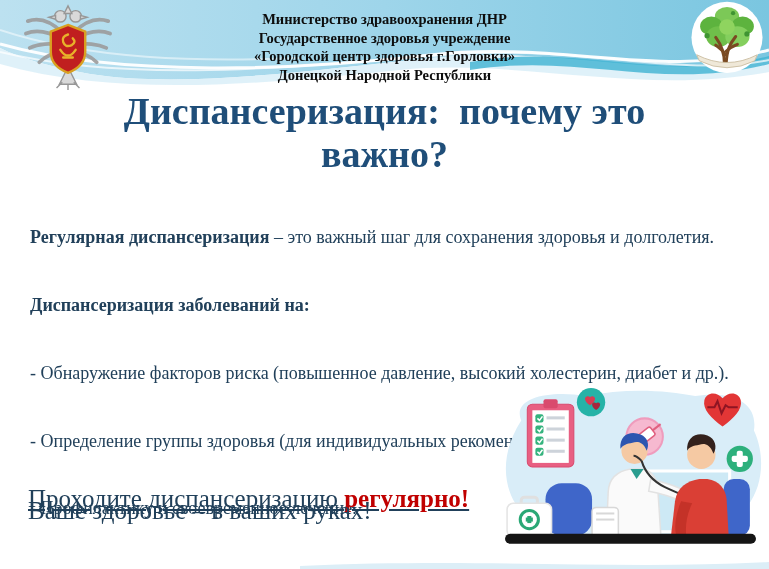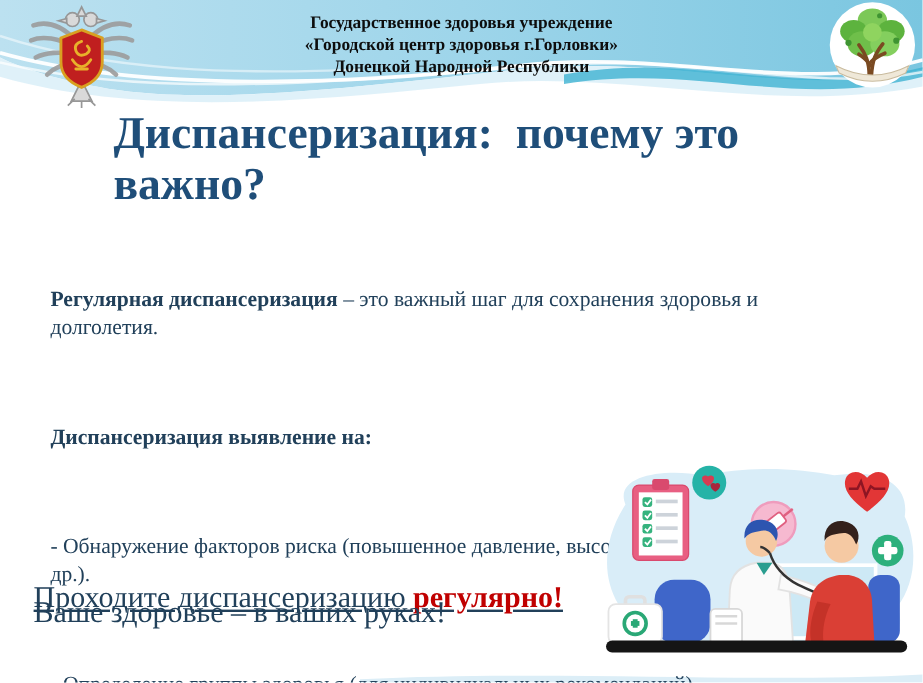--- a/index.html
+++ b/index.html
@@ -10,28 +10,28 @@
   .wave-banner{position:absolute;left:0;top:0;width:769px;height:100px;}
   .bottom-wave{position:absolute;left:0;bottom:0;width:769px;height:14px;}
   .emblem{position:absolute;left:20px;top:2px;width:96px;height:88px;}
   .tree-logo{position:absolute;left:688px;top:0;width:78px;height:80px;}
   .org-block{
     position:absolute;left:0;right:0;top:10px;text-align:center;
     font-weight:bold;font-size:14.5px;line-height:18.5px;color:#0d0d0d;
   }
   .page-title{
     position:absolute;top:90px;left:50%;transform:translateX(-50%);
-    width:580px;margin:0;text-align:left;font-weight:bold;
+    width:580px;margin:0;text-align:center;font-weight:bold;
     font-size:38px;line-height:43px;color:#1f4e79;white-space:pre-wrap;
   }
   .body-block{
     position:absolute;left:30px;top:181px;width:700px;
     font-size:18px;line-height:22.6px;color:#21405a;white-space:pre-wrap;
   }
-  .body-block p{margin:12px;}
+  .body-block p{margin:0;}
   .bold{font-weight:bold;}
   .cta-block{
     position:absolute;left:28px;top:409px;width:480px;
     font-size:25px;line-height:36px;color:#21405a;white-space:pre-wrap;
   }
   .cta-block p{margin:0;text-decoration:underline;}
   .red{color:#c00000;}
   .closing-line{
     position:absolute;left:28px;top:497px;margin:0;
     font-size:25px;color:#21405a;
@@ -107,30 +107,31 @@
     <g stroke="#7a4a22" stroke-width="3.5" stroke-linecap="round" fill="none">
       <path d="M42,72 C42,58 38,50 32,42"></path>
       <path d="M44,72 C45,56 48,50 55,41"></path>
       <path d="M43,62 C40,56 36,54 32,51"></path>
       <path d="M44,58 C48,54 52,52 57,50"></path>
     </g>
     <path d="M10,62 Q45,80 80,62 L77,69 Q45,85 13,69 Z" fill="#efe8d8" stroke="#c9bb9e" stroke-width="1"></path>
   </svg>
 
   <div class="org-block">
+    <div>Министерство здравоохранения ДНР</div>
     <div>Государственное здоровья учреждение</div>
     <div>«Городской центр здоровья г.Горловки»</div>
     <div>Донецкой Народной Республики</div>
   </div>
 
   <h1 class="page-title">Диспансеризация:  почему это важно?</h1>
 
   <div class="body-block">
     <p><span class="bold">Регулярная диспансеризация</span><span> – это важный шаг для сохранения здоровья и долголетия.</span></p>
-    <p class="bold">Диспансеризация выявление на:</p>
+    <p class="bold">Диспансеризация заболеваний на:</p>
     <p>- Обнаружение факторов риска (повышенное давление, высокий холестерин, диабет и др.).</p>
     <p>- Определение группы здоровья (для индивидуальных рекомендаций).</p>
     <p>- Профилактику и своевременное лечение.</p>
     
   </div>
 
   <div class="cta-block">
     <p><span>Проходите диспансеризацию </span><span class="red bold">регулярно!</span></p>
     
   </div>

